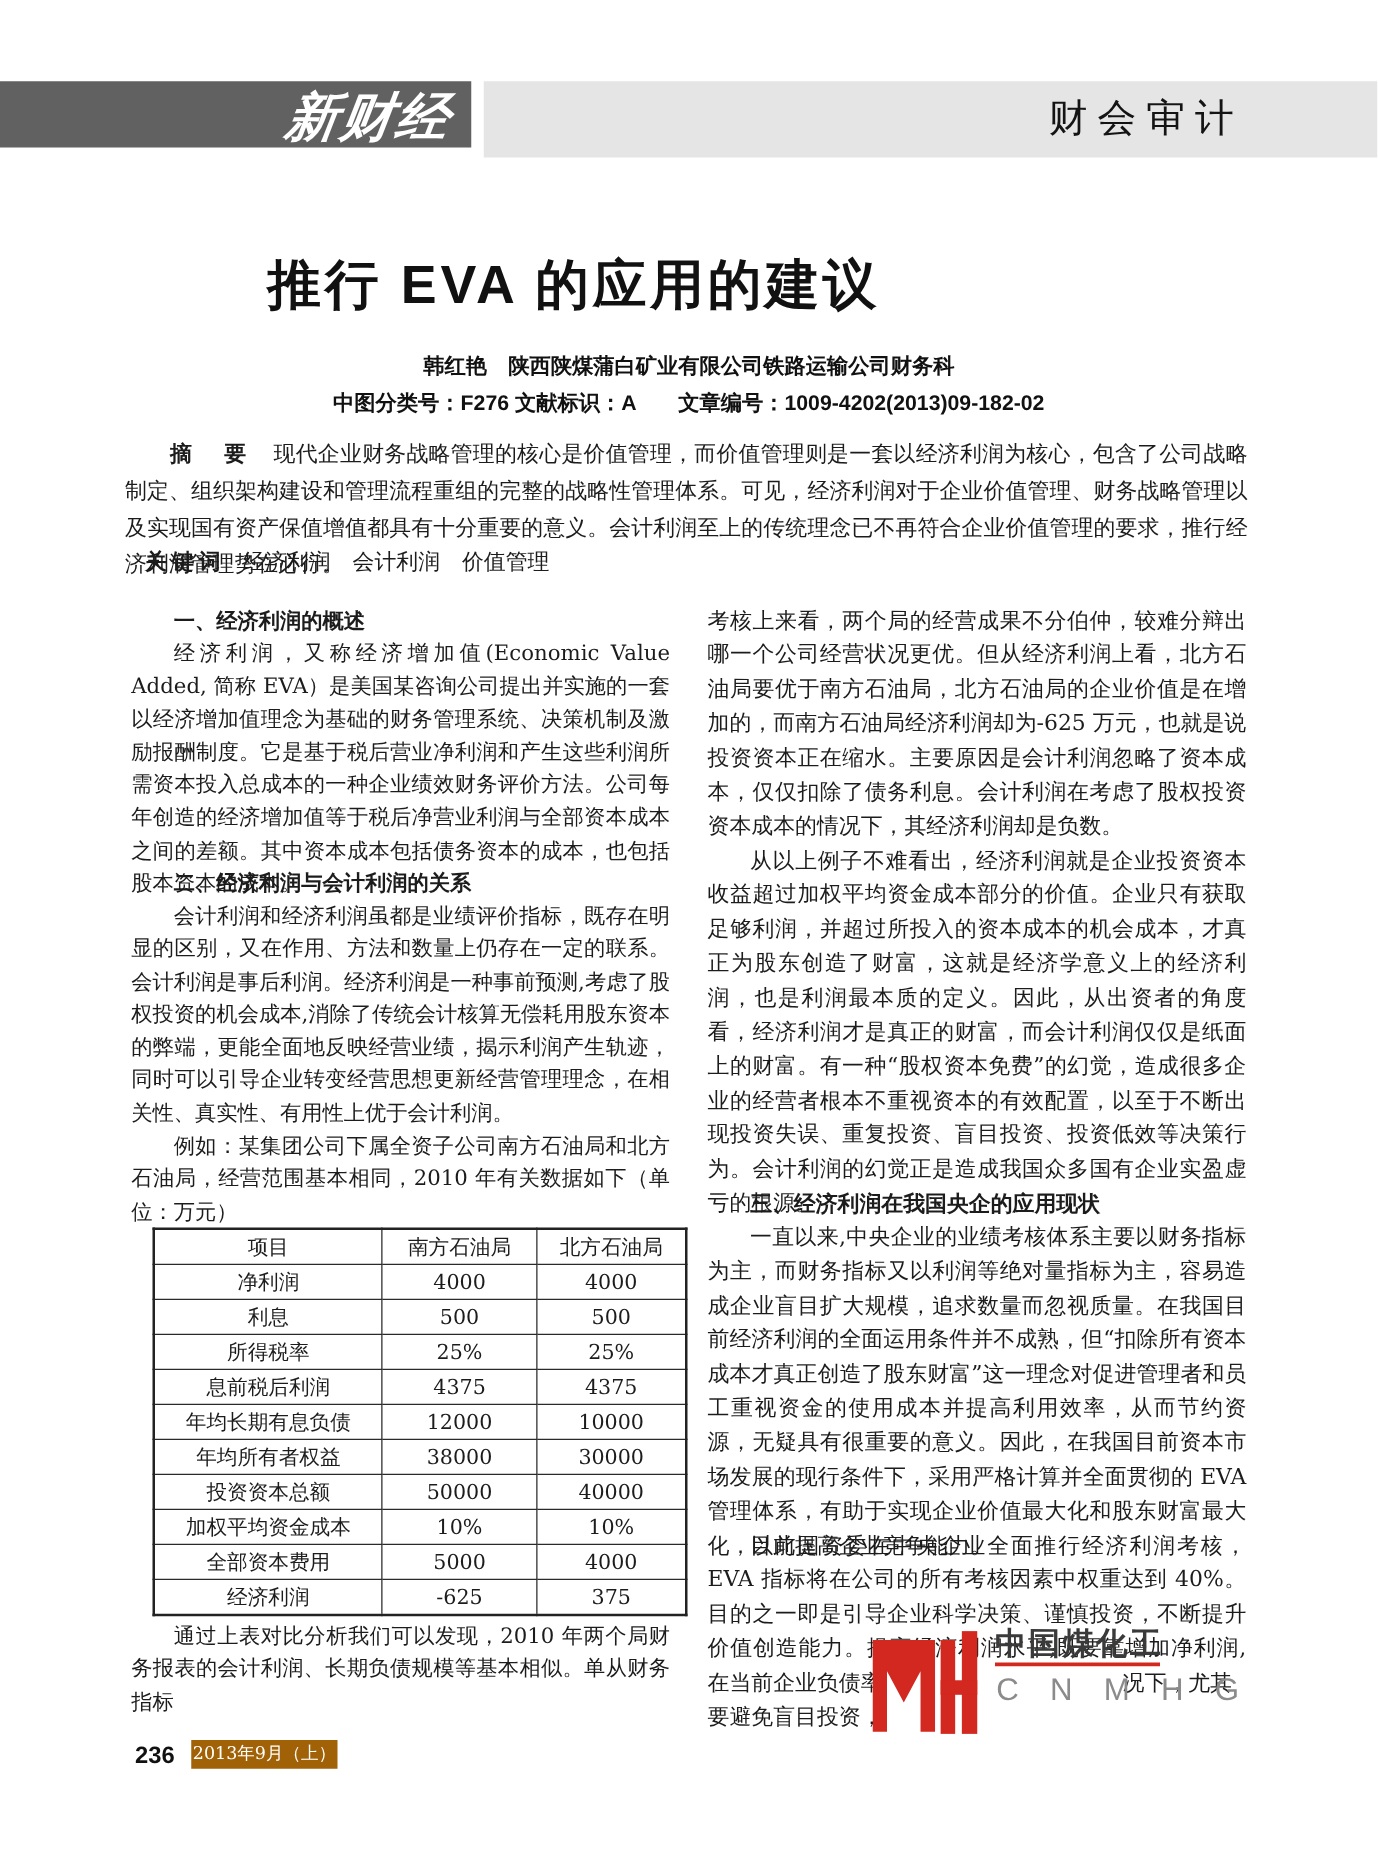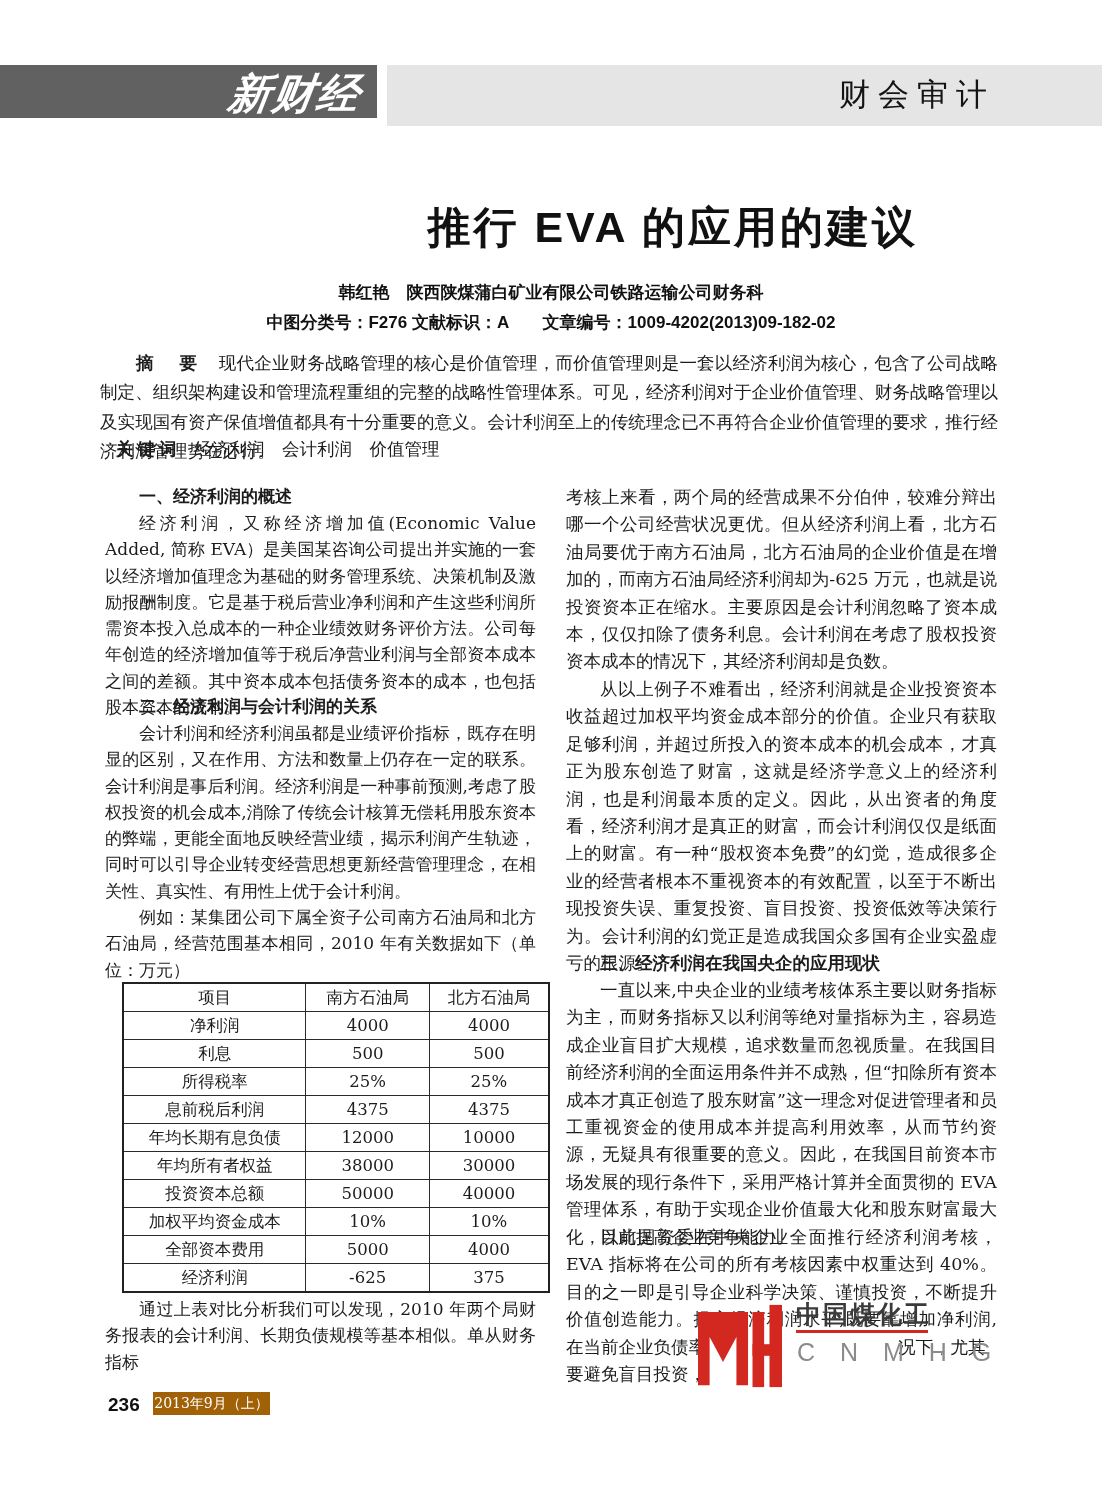--- a/index.html
+++ b/index.html
@@ -18,21 +18,21 @@
     white-space:nowrap;
   }
   .section-label {
     position:absolute; right:112px; top:9px;
     font-family:"Liberation Sans", sans-serif; font-size:31px; color:#141414;
     letter-spacing:8px; white-space:nowrap;
   }
 
   
   .article-title {
-    position:absolute; left:0; top:199px; width:918px; text-align:right;
+    position:absolute; left:0; top:199px; width:918px; text-align:center;
     font-family:"Liberation Sans", sans-serif; font-weight:bold;
     font-size:43px; letter-spacing:3px; color:#111;
   }
   .author-line {
     position:absolute; left:0; top:281px; width:1102px; text-align:center;
     font-family:"Liberation Sans", sans-serif; font-weight:bold; font-size:17px; color:#111;
   }
   .meta-line {
     position:absolute; left:0; top:311px; width:1102px; text-align:center;
     font-family:"Liberation Sans", sans-serif; font-weight:bold; font-size:17px; color:#111;

